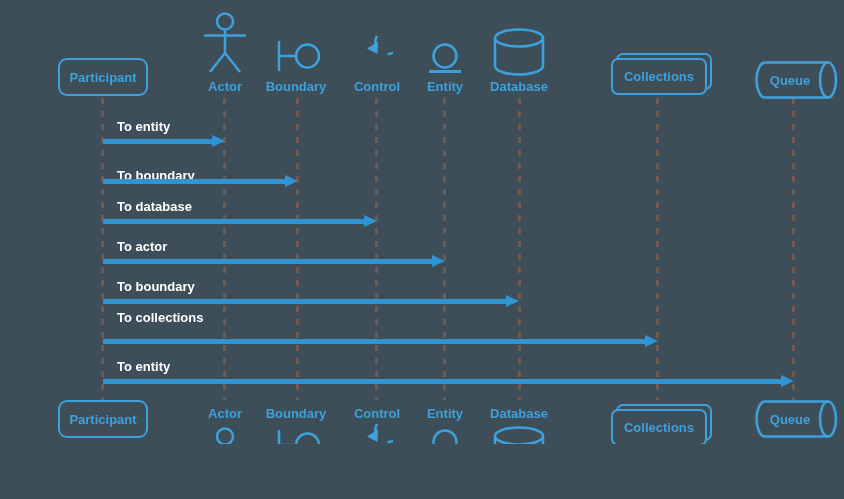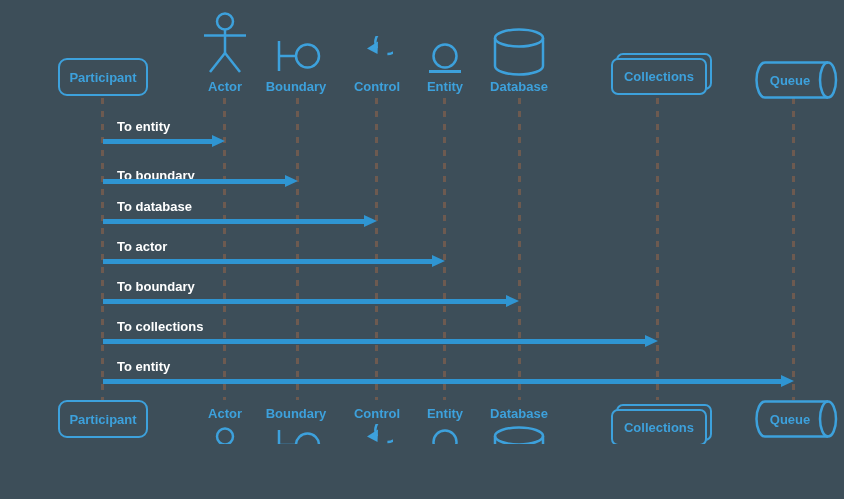--- a/index.html
+++ b/index.html
@@ -145,21 +145,21 @@
   <div class="msg-head" style="left:364px;top:215px"></div>
 
   <div class="msg-label" style="left:117px;top:239px">To actor</div>
   <div class="msg-line" style="left:103px;top:259px;width:329px"></div>
   <div class="msg-head" style="left:432px;top:255px"></div>
 
   <div class="msg-label" style="left:117px;top:279px">To boundary</div>
   <div class="msg-line" style="left:103px;top:299px;width:403px"></div>
   <div class="msg-head" style="left:506px;top:295px"></div>
 
-  <div class="msg-label" style="left:117px;top:319px">To collections</div>
+  <div class="msg-label" style="left:117px;top:310px">To collections</div>
   <div class="msg-line" style="left:103px;top:339px;width:542px"></div>
   <div class="msg-head" style="left:645px;top:335px"></div>
 
   <div class="msg-label" style="left:117px;top:359px">To entity</div>
   <div class="msg-line" style="left:103px;top:379px;width:678px"></div>
   <div class="msg-head" style="left:781px;top:375px"></div>
 
   <div class="pbox" style="left:58px;top:400px">
     <span>Participant</span>
   </div>

